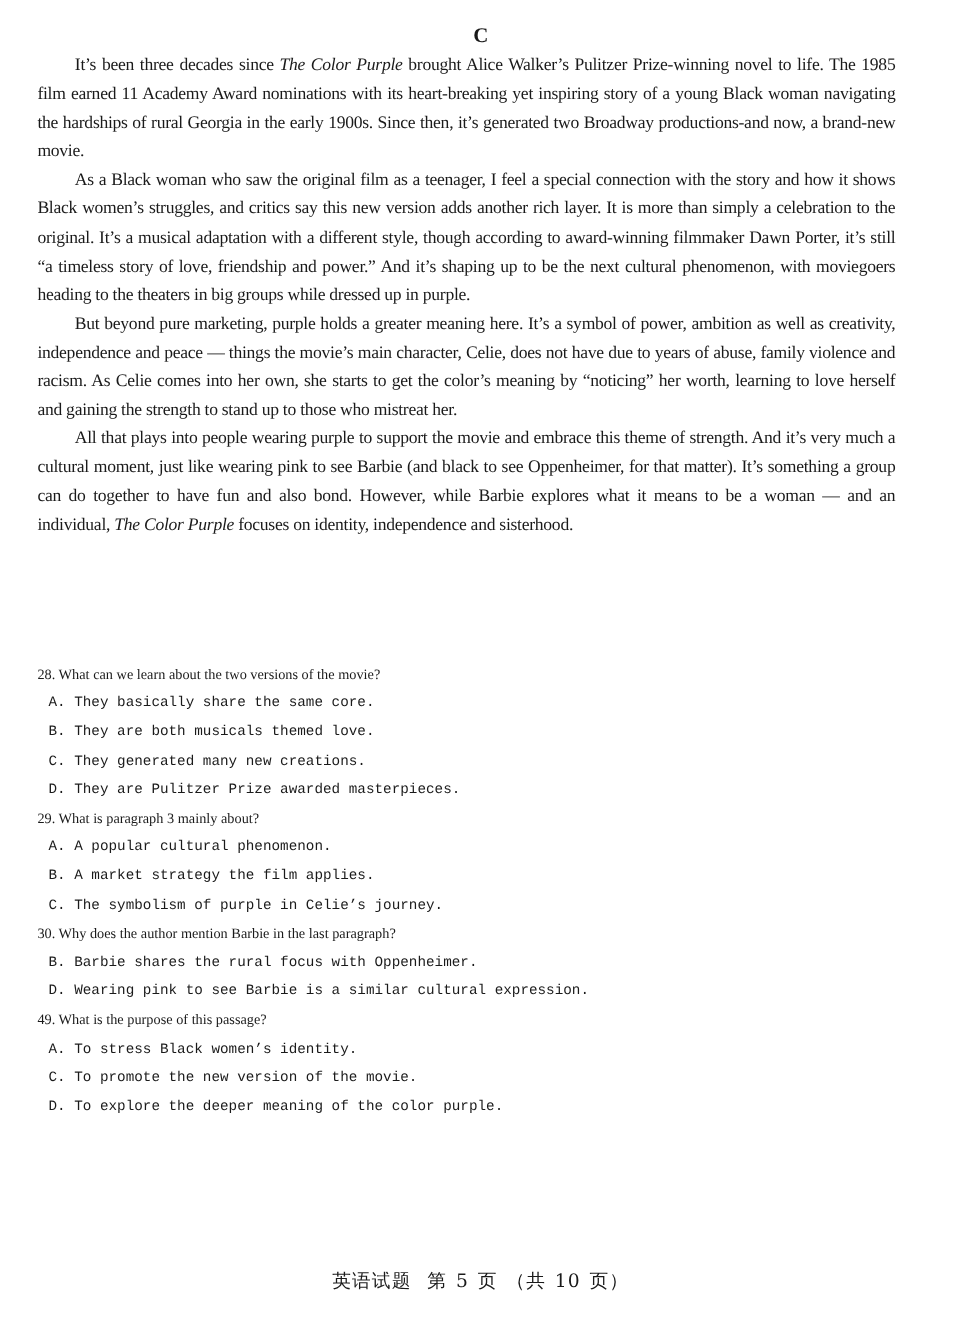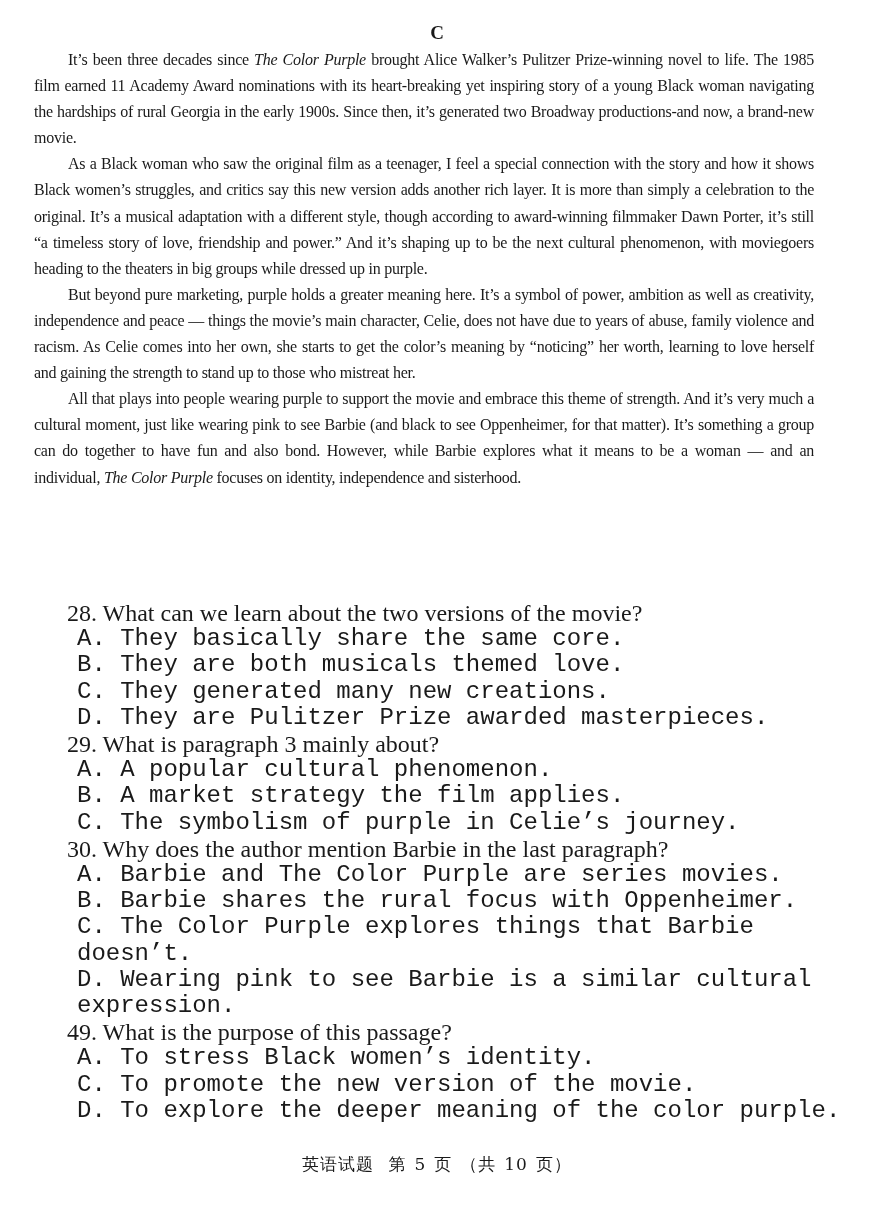--- a/index.html
+++ b/index.html
@@ -14,21 +14,21 @@
   }
   .passage {
     position: absolute; top: 47px; left: 34px; width: 780px;
     font-size: 16px; line-height: 26.1px; text-align: justify;
     letter-spacing: -0.25px; word-spacing: 0px;
   }
   .passage p { margin: 0; text-indent: 34px; text-align: justify; text-align-last: left; }
   .passage i { font-style: italic; }
   .questions {
     position: absolute; top: 600px; left: 34px; width: 780px;
-    font-size: 24px; line-height: 26.2px; margin-left: 33px;
+    font-size: 13px; line-height: 26.2px;
   }
   .q-stem { margin: 0; }
   .q-opt { margin: 0; padding-left: 10px; font-family: Liberation Mono, monospace; }
   .footer {
     position: absolute; top: 1153px; left: 0; width: 874px; text-align: center;
     font-family: "DejaVu Serif", serif; font-size: 17px; letter-spacing: 1px;
   }
   .footer span { margin: 0 4px; }
 </style>
 </head>
@@ -52,23 +52,21 @@
     <p class="q-opt">D. They are Pulitzer Prize awarded masterpieces.</p>
   </div>
   <div>
     <p class="q-stem">29. What is paragraph 3 mainly about?</p>
     <p class="q-opt">A. A popular cultural phenomenon.</p>
     <p class="q-opt">B. A market strategy the film applies.</p>
     <p class="q-opt">C. The symbolism of purple in Celie’s journey.</p>
   </div>
   <div>
     <p class="q-stem">30. Why does the author mention Barbie in the last paragraph?</p>
-    <p class="q-opt">A. Barbie and The Color Purple are series movies.</p>
     <p class="q-opt">B. Barbie shares the rural focus with Oppenheimer.</p>
-    <p class="q-opt">C. The Color Purple explores things that Barbie doesn’t.</p>
     <p class="q-opt">D. Wearing pink to see Barbie is a similar cultural expression.</p>
   </div>
   <div>
     <p class="q-stem">49. What is the purpose of this passage?</p>
     <p class="q-opt">A. To stress Black women’s identity.</p>
     <p class="q-opt">C. To promote the new version of the movie.</p>
     <p class="q-opt">D. To explore the deeper meaning of the color purple.</p>
   </div>
 </div>
 

